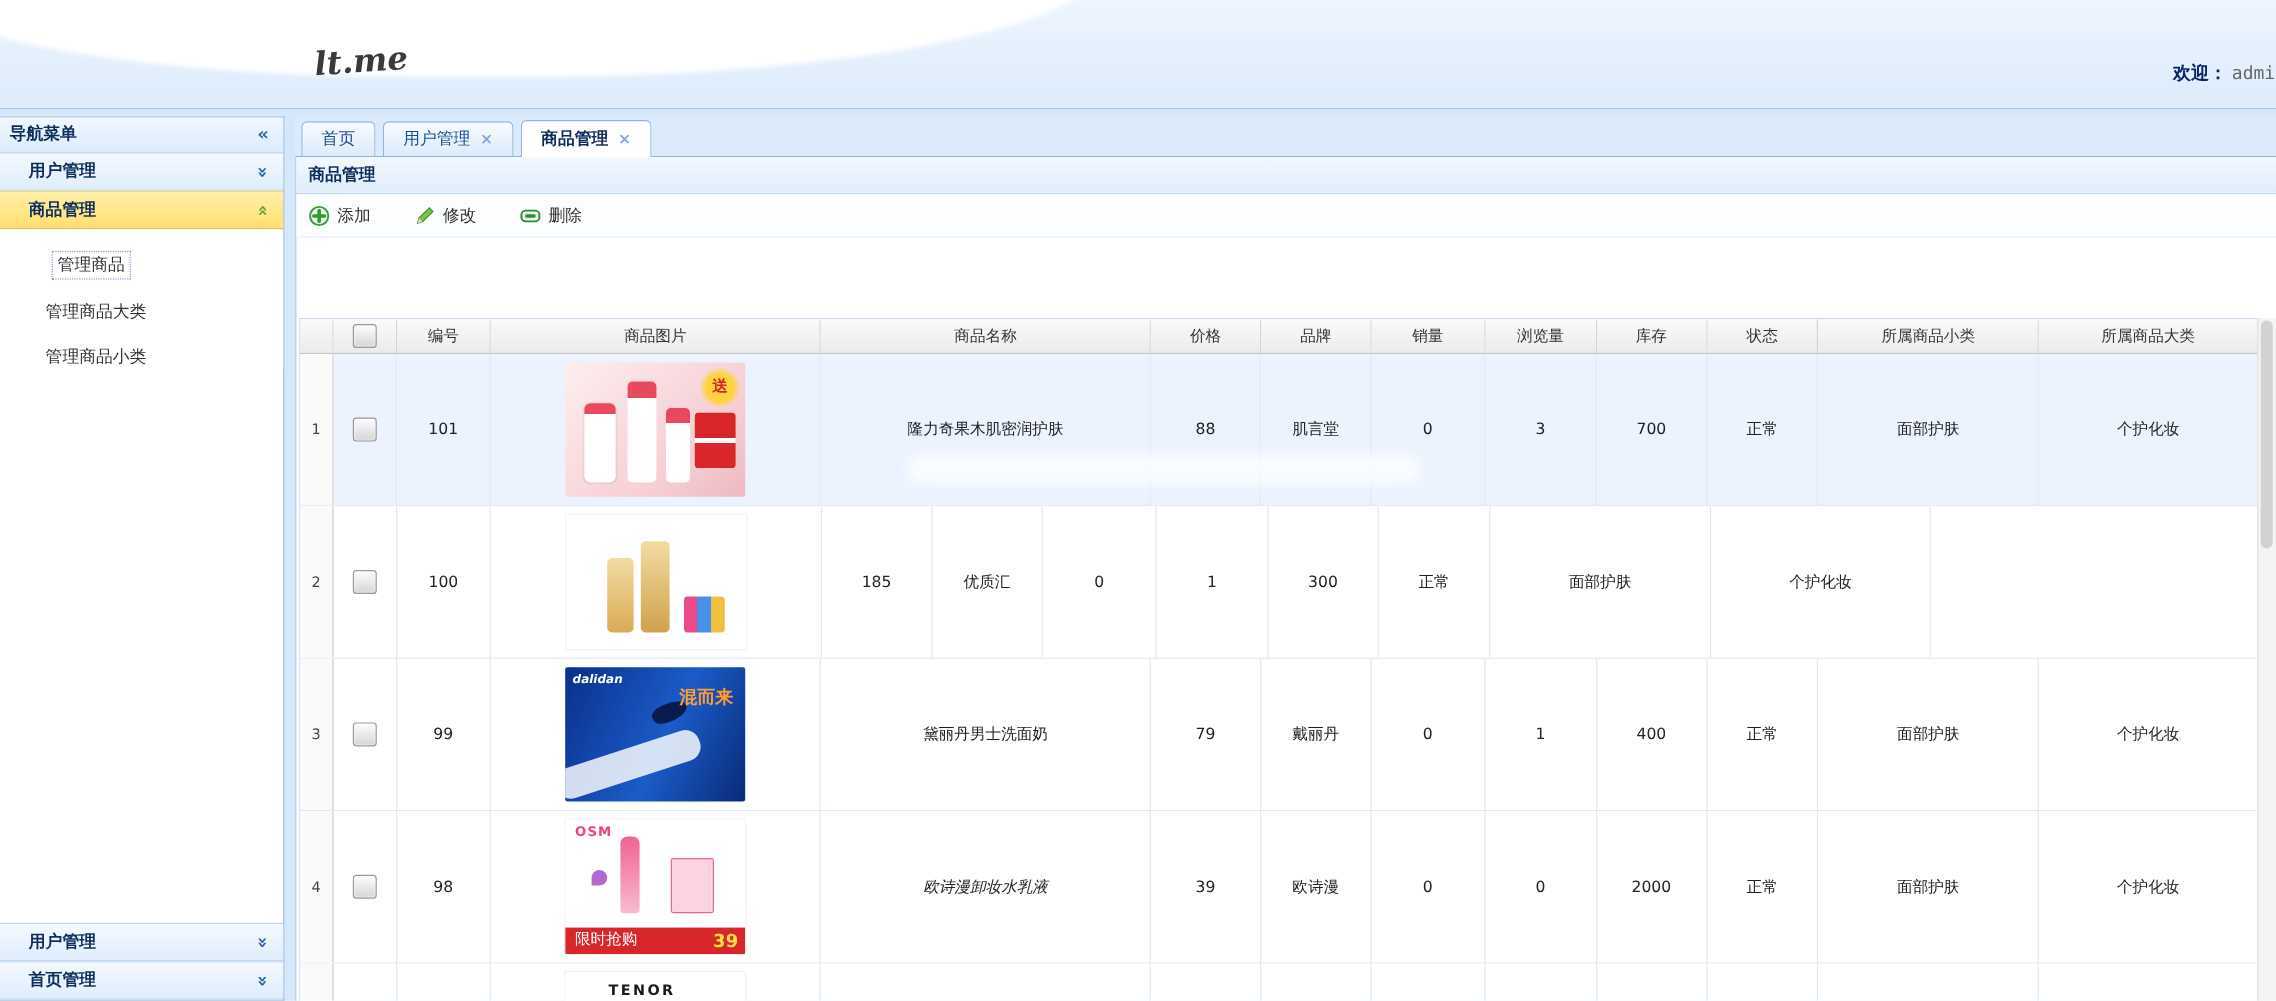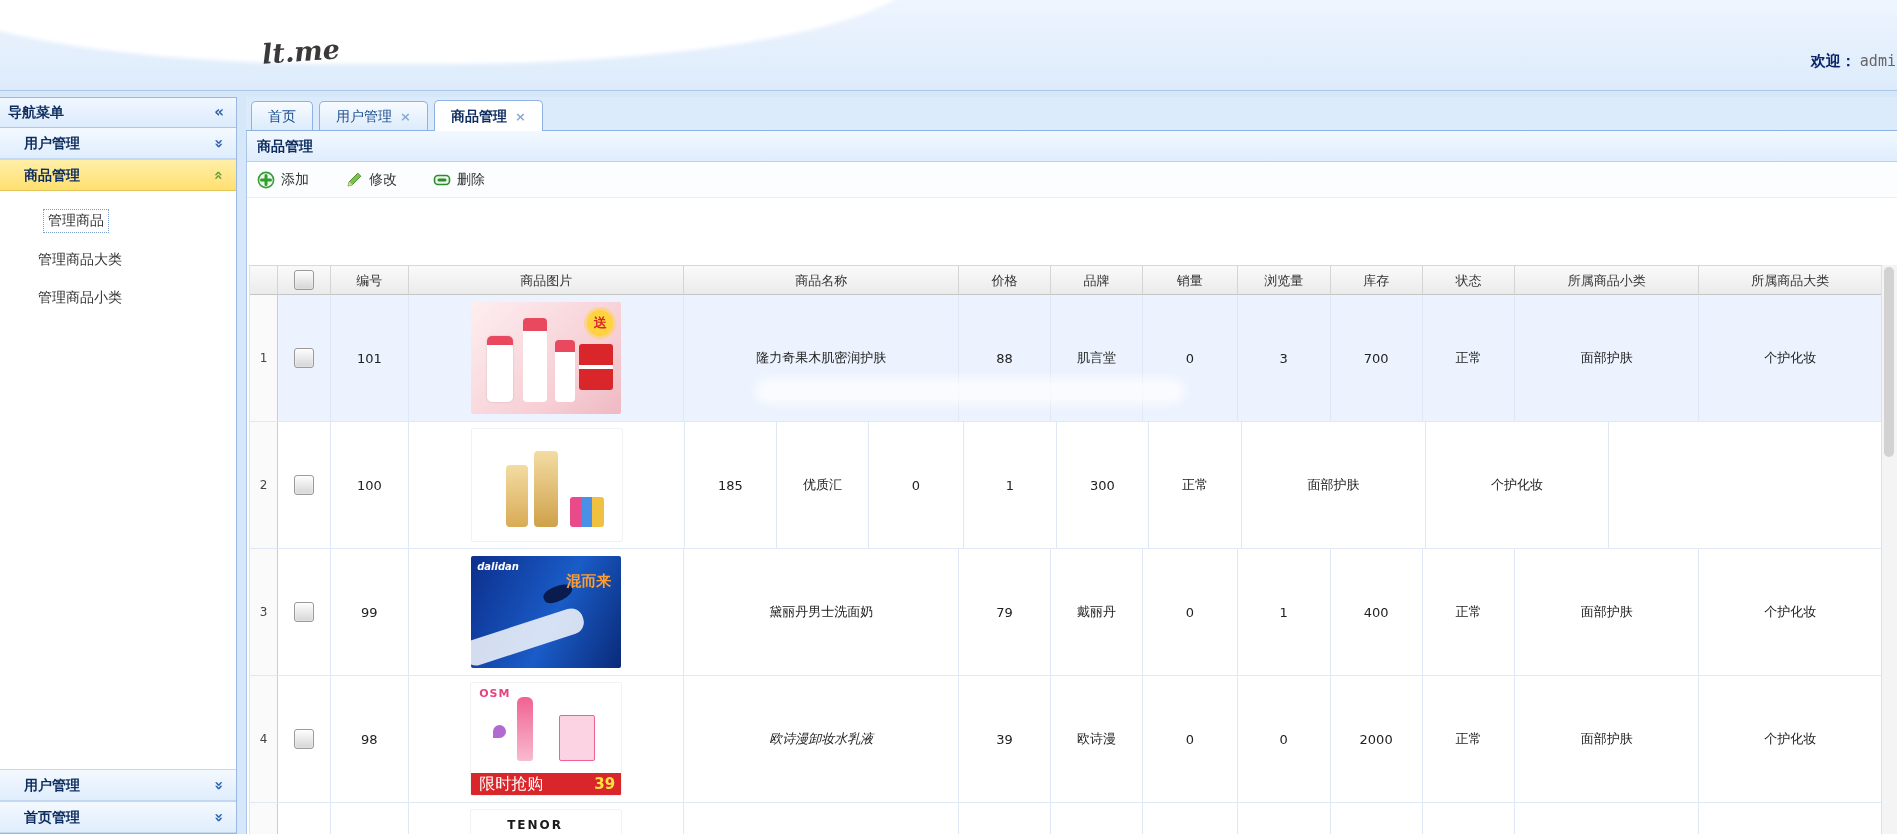--- a/index.html
+++ b/index.html
@@ -128,21 +128,21 @@
   .img-4{background:#fff;border:1px solid #f2f2f2;}
   .img-4 .b1{left:46px;top:14px;width:16px;height:64px;border-radius:6px 6px 3px 3px;
     background:linear-gradient(#f06292,#f8bbd0);}
   .img-4 .b2{right:26px;top:32px;width:34px;height:44px;background:#fbd3e3;
     border:1px solid #f06292;border-radius:2px;}
   .img-4 .b3{left:22px;top:42px;width:13px;height:13px;background:#b06ad0;
     border-radius:50% 50% 50% 0;}
   .img-4 .img-logo{position:absolute;left:8px;top:4px;color:#e8437f;font-weight:bold;
     font-size:11px;letter-spacing:1px;}
   .img-4 .img-banner{position:absolute;left:0;right:0;bottom:0;height:22px;background:#d8262a;
-    color:#fff;font-size:16px;line-height:22px;padding-left:8px;text-align:left;}
+    color:#fff;font-size:13px;line-height:22px;padding-left:8px;text-align:left;}
   .img-4 .img-price{position:absolute;right:6px;bottom:2px;color:#ffe23f;font-size:15px;
     font-weight:bold;z-index:2;}
   .img-5{background:#fff;border:1px solid #f2f2f2;}
   .img-5 .img-logo{position:absolute;left:36px;top:8px;color:#1a1a1a;font-weight:bold;
     font-size:12px;letter-spacing:2px;}
   
   .icon-svg{display:inline-block;vertical-align:middle;}
 </style>
 </head>
 <body>

